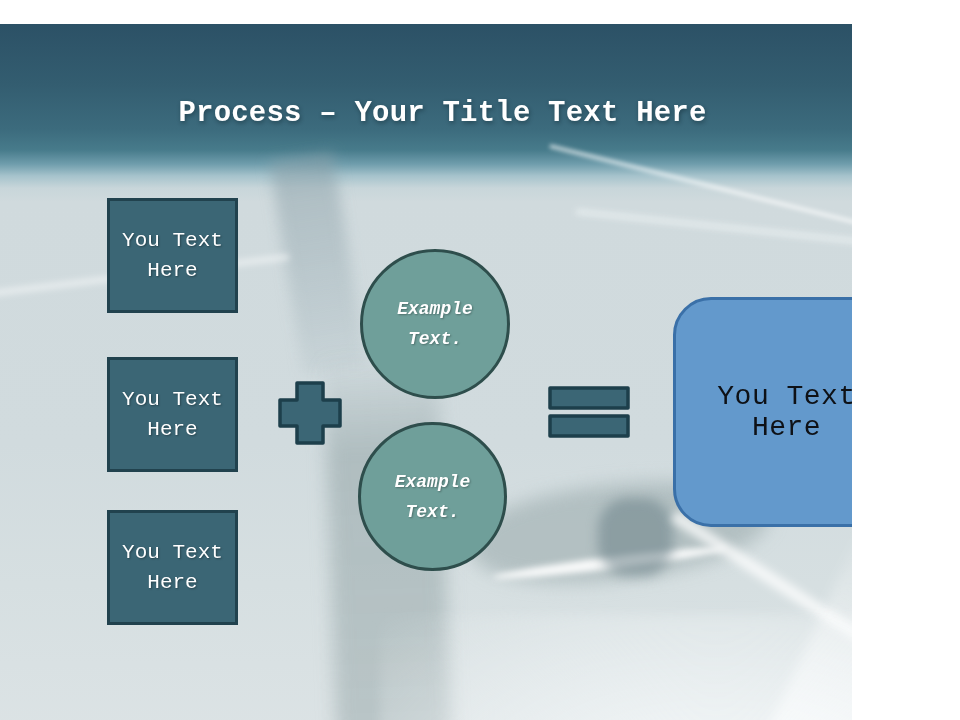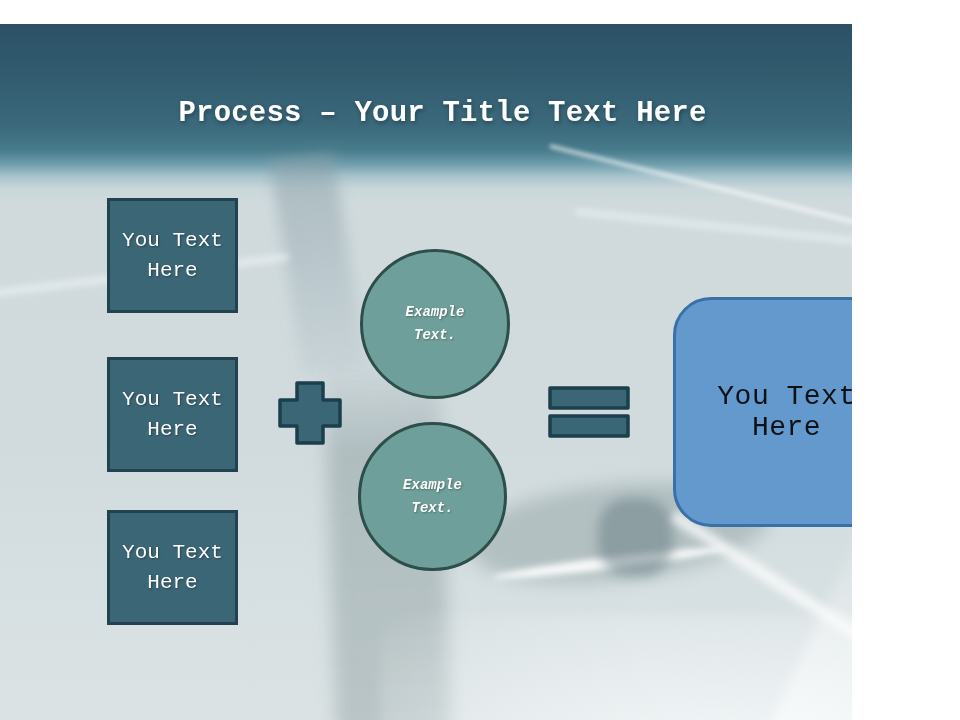--- a/index.html
+++ b/index.html
@@ -62,21 +62,21 @@
     text-shadow:1px 1px 2px rgba(0,0,0,0.35);
   }
   .tbox-1 { left:107px; top:174px; }
   .tbox-2 { left:107px; top:333px; }
   .tbox-3 { left:107px; top:486px; }
 
   .circle {
     position:absolute; width:150px; height:150px; border-radius:50%; box-sizing:border-box;
     background:#6f9f9a; border:3px solid #2e4e4c;
     display:flex; align-items:center; justify-content:center; text-align:center;
-    color:#ffffff; font-weight:bold; font-style:italic; font-size:14px; line-height:23px;
+    color:#ffffff; font-weight:bold; font-style:italic; font-size:18px; line-height:30px;
     text-shadow:1px 1px 2px rgba(0,0,0,0.3); padding:0 26px;
   }
   .circle-1 { left:360px; top:225px; }
   .circle-2 { left:358px; top:398px; width:149px; height:149px; }
 
   .op-plus   { position:absolute; left:277px; top:356px; width:66px; height:66px; }
   .op-equals { position:absolute; left:548px; top:362px; width:82px; height:52px; }
 
   .result {
     position:absolute; left:673px; top:273px; width:227px; height:230px; box-sizing:border-box;

